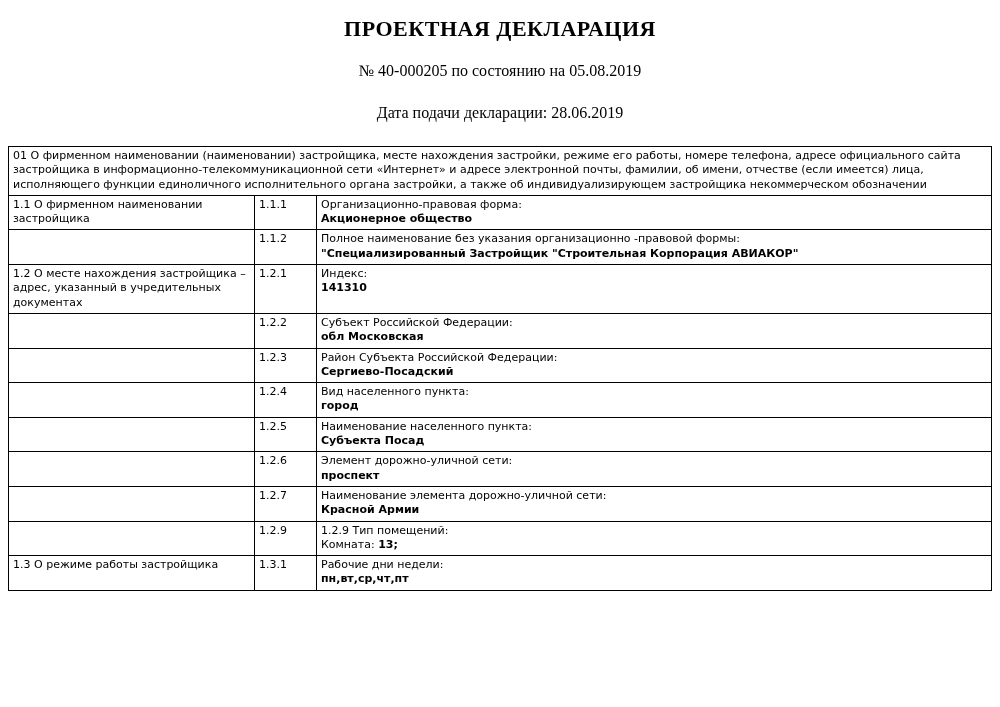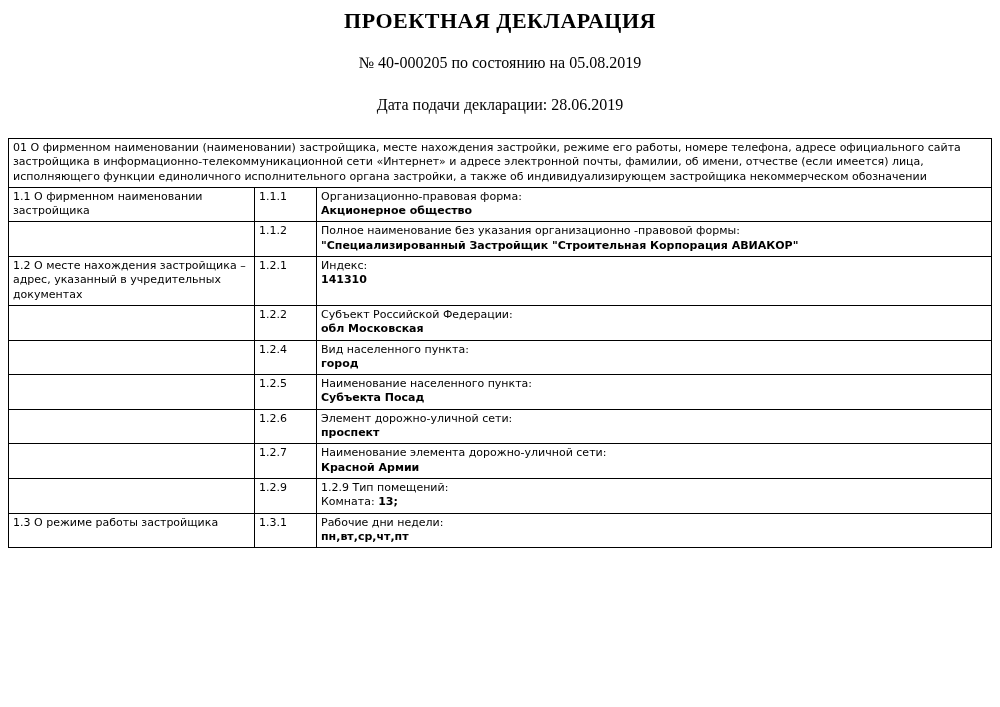--- a/index.html
+++ b/index.html
@@ -5,21 +5,21 @@
   html, body {
     margin: 0;
     padding: 0;
     background: #ffffff;
     color: #000000;
   }
   .page {
     width: 1000px;
     height: 707px;
     box-sizing: border-box;
-    padding: 0 8px;
+    padding: 8px 8px;
     background: #ffffff;
     font-family: "DejaVu Sans", sans-serif;
     overflow: hidden;
   }
   .doc-title {
     font-family: "Liberation Serif", serif;
     font-size: 22px;
     font-weight: bold;
     text-align: center;
     margin: 8px 0 20px 0;
@@ -135,20 +135,30 @@
       <td class="group-cell"></td>
       <td class="code-cell">1.2.2</td>
       <td class="content-cell">
         <div class="row-label">Субъект Российской Федерации:</div>
         <div class="row-value">
           <span class="val-prefix"></span><span class="val-bold">обл Московская</span>
         </div>
       </td>
     </tr>
 
+    <tr>
+      <td class="group-cell"></td>
+      <td class="code-cell">1.2.3</td>
+      <td class="content-cell">
+        <div class="row-label">Район Субъекта Российской Федерации:</div>
+        <div class="row-value">
+          <span class="val-prefix"></span><span class="val-bold">Сергиево-Посадский</span>
+        </div>
+      </td>
+    </tr>
 
     <tr>
       <td class="group-cell"></td>
       <td class="code-cell">1.2.4</td>
       <td class="content-cell">
         <div class="row-label">Вид населенного пункта:</div>
         <div class="row-value">
           <span class="val-prefix"></span><span class="val-bold">город</span>
         </div>
       </td>

